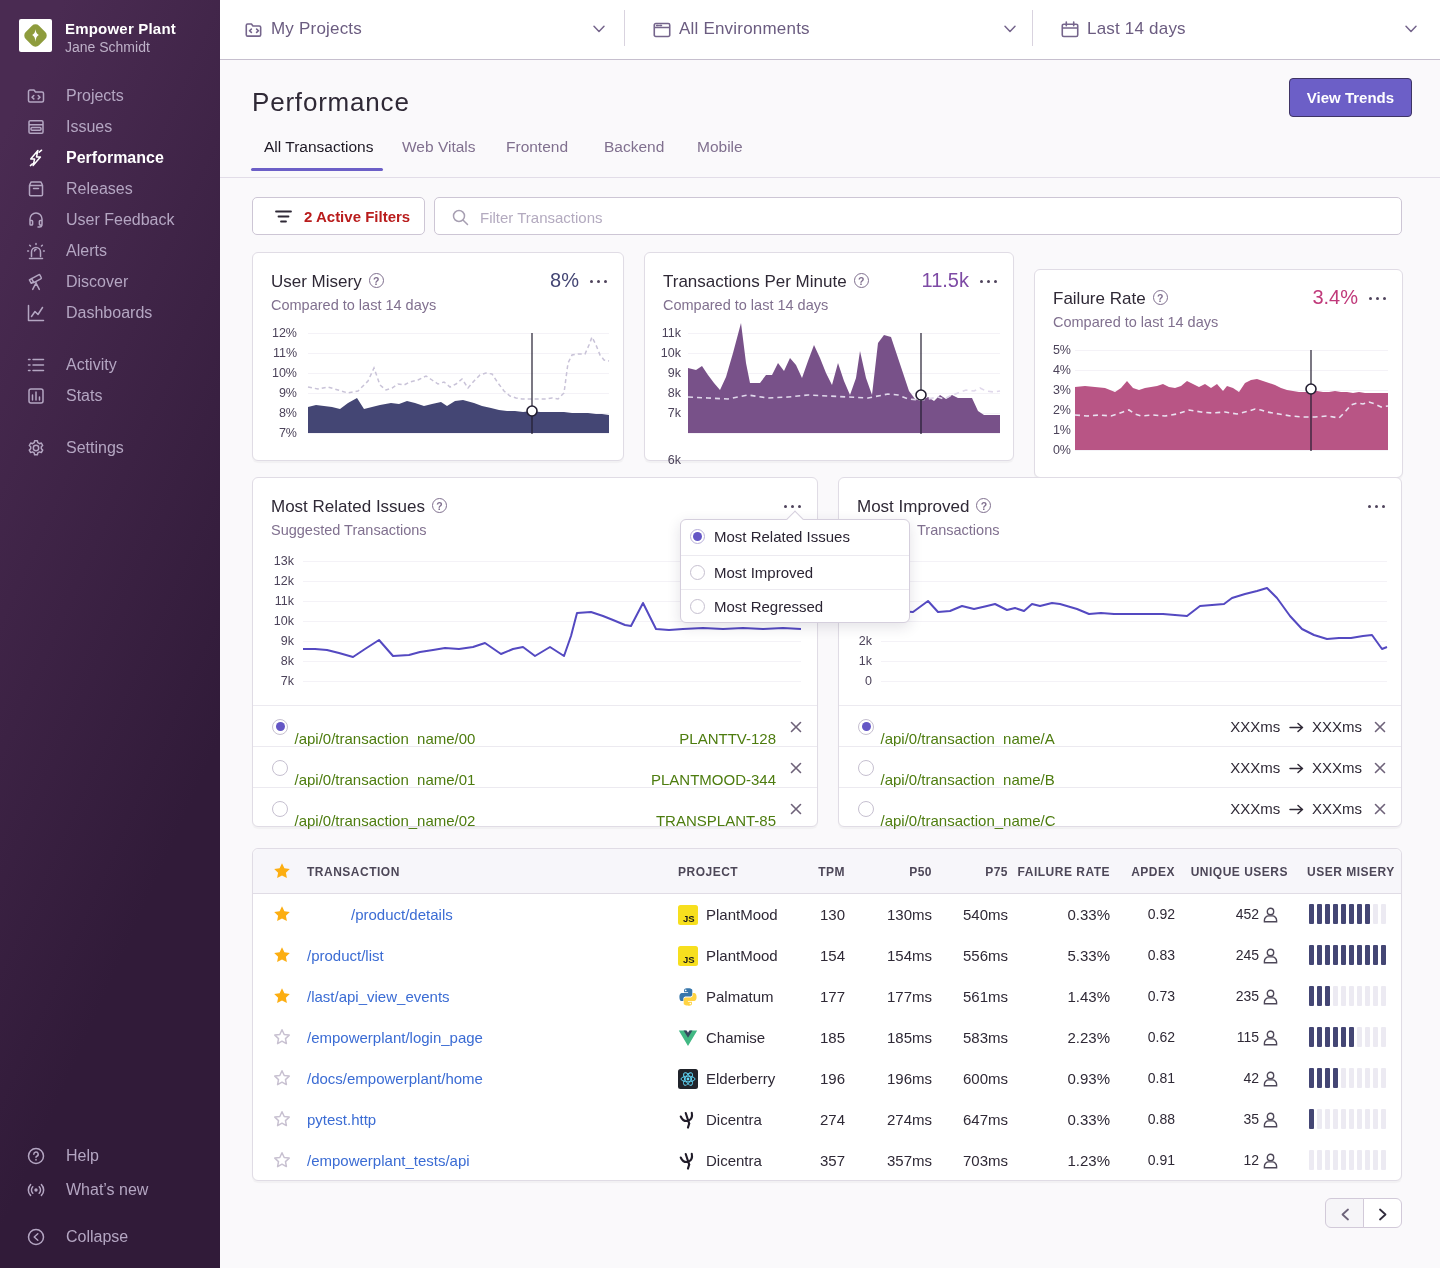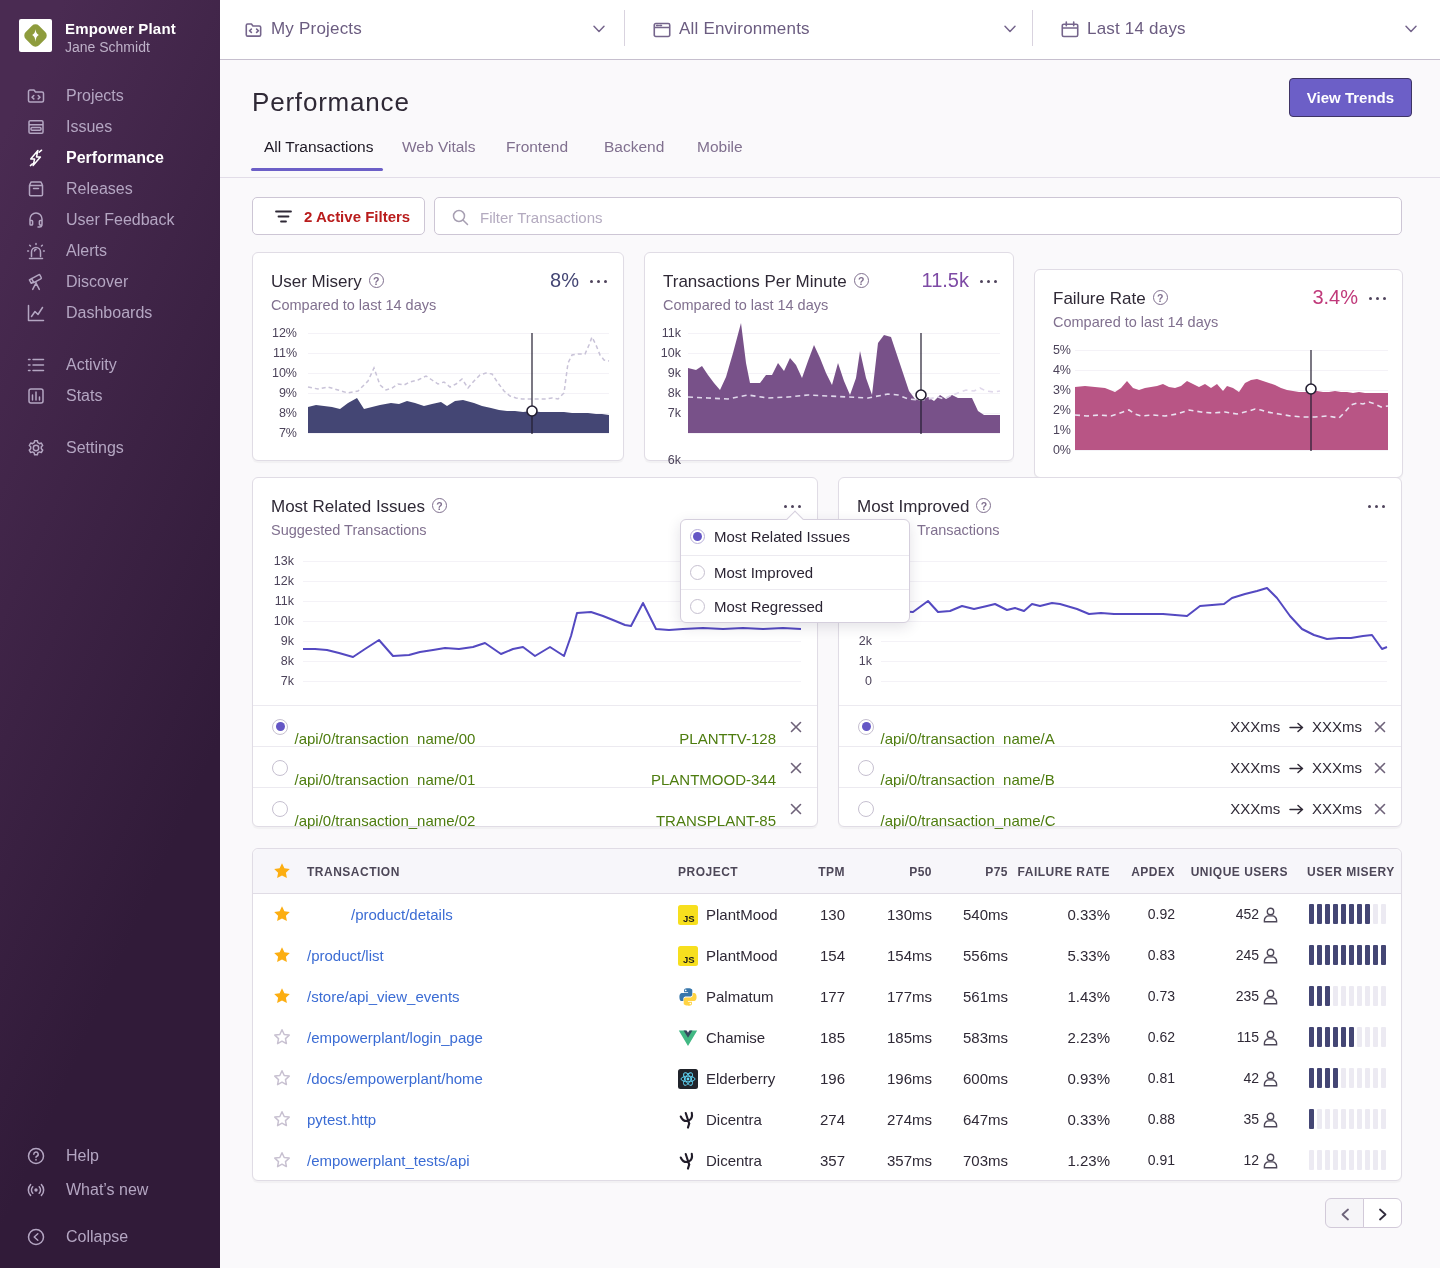--- a/index.html
+++ b/index.html
@@ -545,21 +545,21 @@
         <i style="left:48px;background:#444674;"></i>
         <i style="left:56px;background:#444674;"></i>
         <i style="left:64px;background:#444674;"></i>
         <i style="left:72px;background:#444674;"></i>
       </div>
   </div>
   <div class="tr" style="top:127px;">
     <svg class="star pstar" style="top:11px;left:20px;" viewBox="0 0 18 18">
         <path d="M9 1.2 L11.4 6.2 L16.8 6.9 L12.9 10.7 L13.9 16.1 L9 13.5 L4.1 16.1 L5.1 10.7 L1.2 6.9 L6.6 6.2 Z"></path>
       </svg>
-    <div class="td tlink2" style="left:54px;">/store/api_view_events</div>
+    <div class="td tlink2" style="left:54px;">/last/api_view_events</div>
     <svg class="projicon" style="left:425px;top:11px;" viewBox="0 0 20 20">
         <path d="M9.9 1.2 c-4 0-3.8 1.8-3.8 1.8 v2.2 h4 v0.7 H4.3 c0 0-2.9-0.3-2.9 4 c0 4.3 2.5 4.2 2.5 4.2 h1.5 v-2 c0 0-0.1-2.5 2.5-2.5 h4 c0 0 2.4 0 2.4-2.3 V3.2 c0 0 0.3-2-4.4-2 Z M7.7 2.6 a0.8 0.8 0 1 1 0 1.6 a0.8 0.8 0 0 1 0-1.6 Z" fill="#3776ab"></path>
         <path d="M10.1 18.8 c4 0 3.8-1.8 3.8-1.8 v-2.2 h-4 v-0.7 h5.8 c0 0 2.9 0.3 2.9-4 c0-4.3-2.5-4.2-2.5-4.2 h-1.5 v2 c0 0 0.1 2.5-2.5 2.5 h-4 c0 0-2.4 0-2.4 2.3 v3.9 c0 0-0.3 2 4.4 2 Z M12.3 17.4 a0.8 0.8 0 1 1 0-1.6 a0.8 0.8 0 0 1 0 1.6 Z" fill="#ffd343"></path>
       </svg>
     <div class="td" style="left:453px;">Palmatum</div>
     <div class="td num" style="left:492px;width:100px;">177</div>
     <div class="td num" style="left:579px;width:100px;">177ms</div>
     <div class="td num" style="left:655px;width:100px;">561ms</div>
     <div class="td num" style="left:707px;width:150px;">1.43%</div>
     <div class="td num" style="left:822px;width:100px;font-size:14px;">0.73</div>

